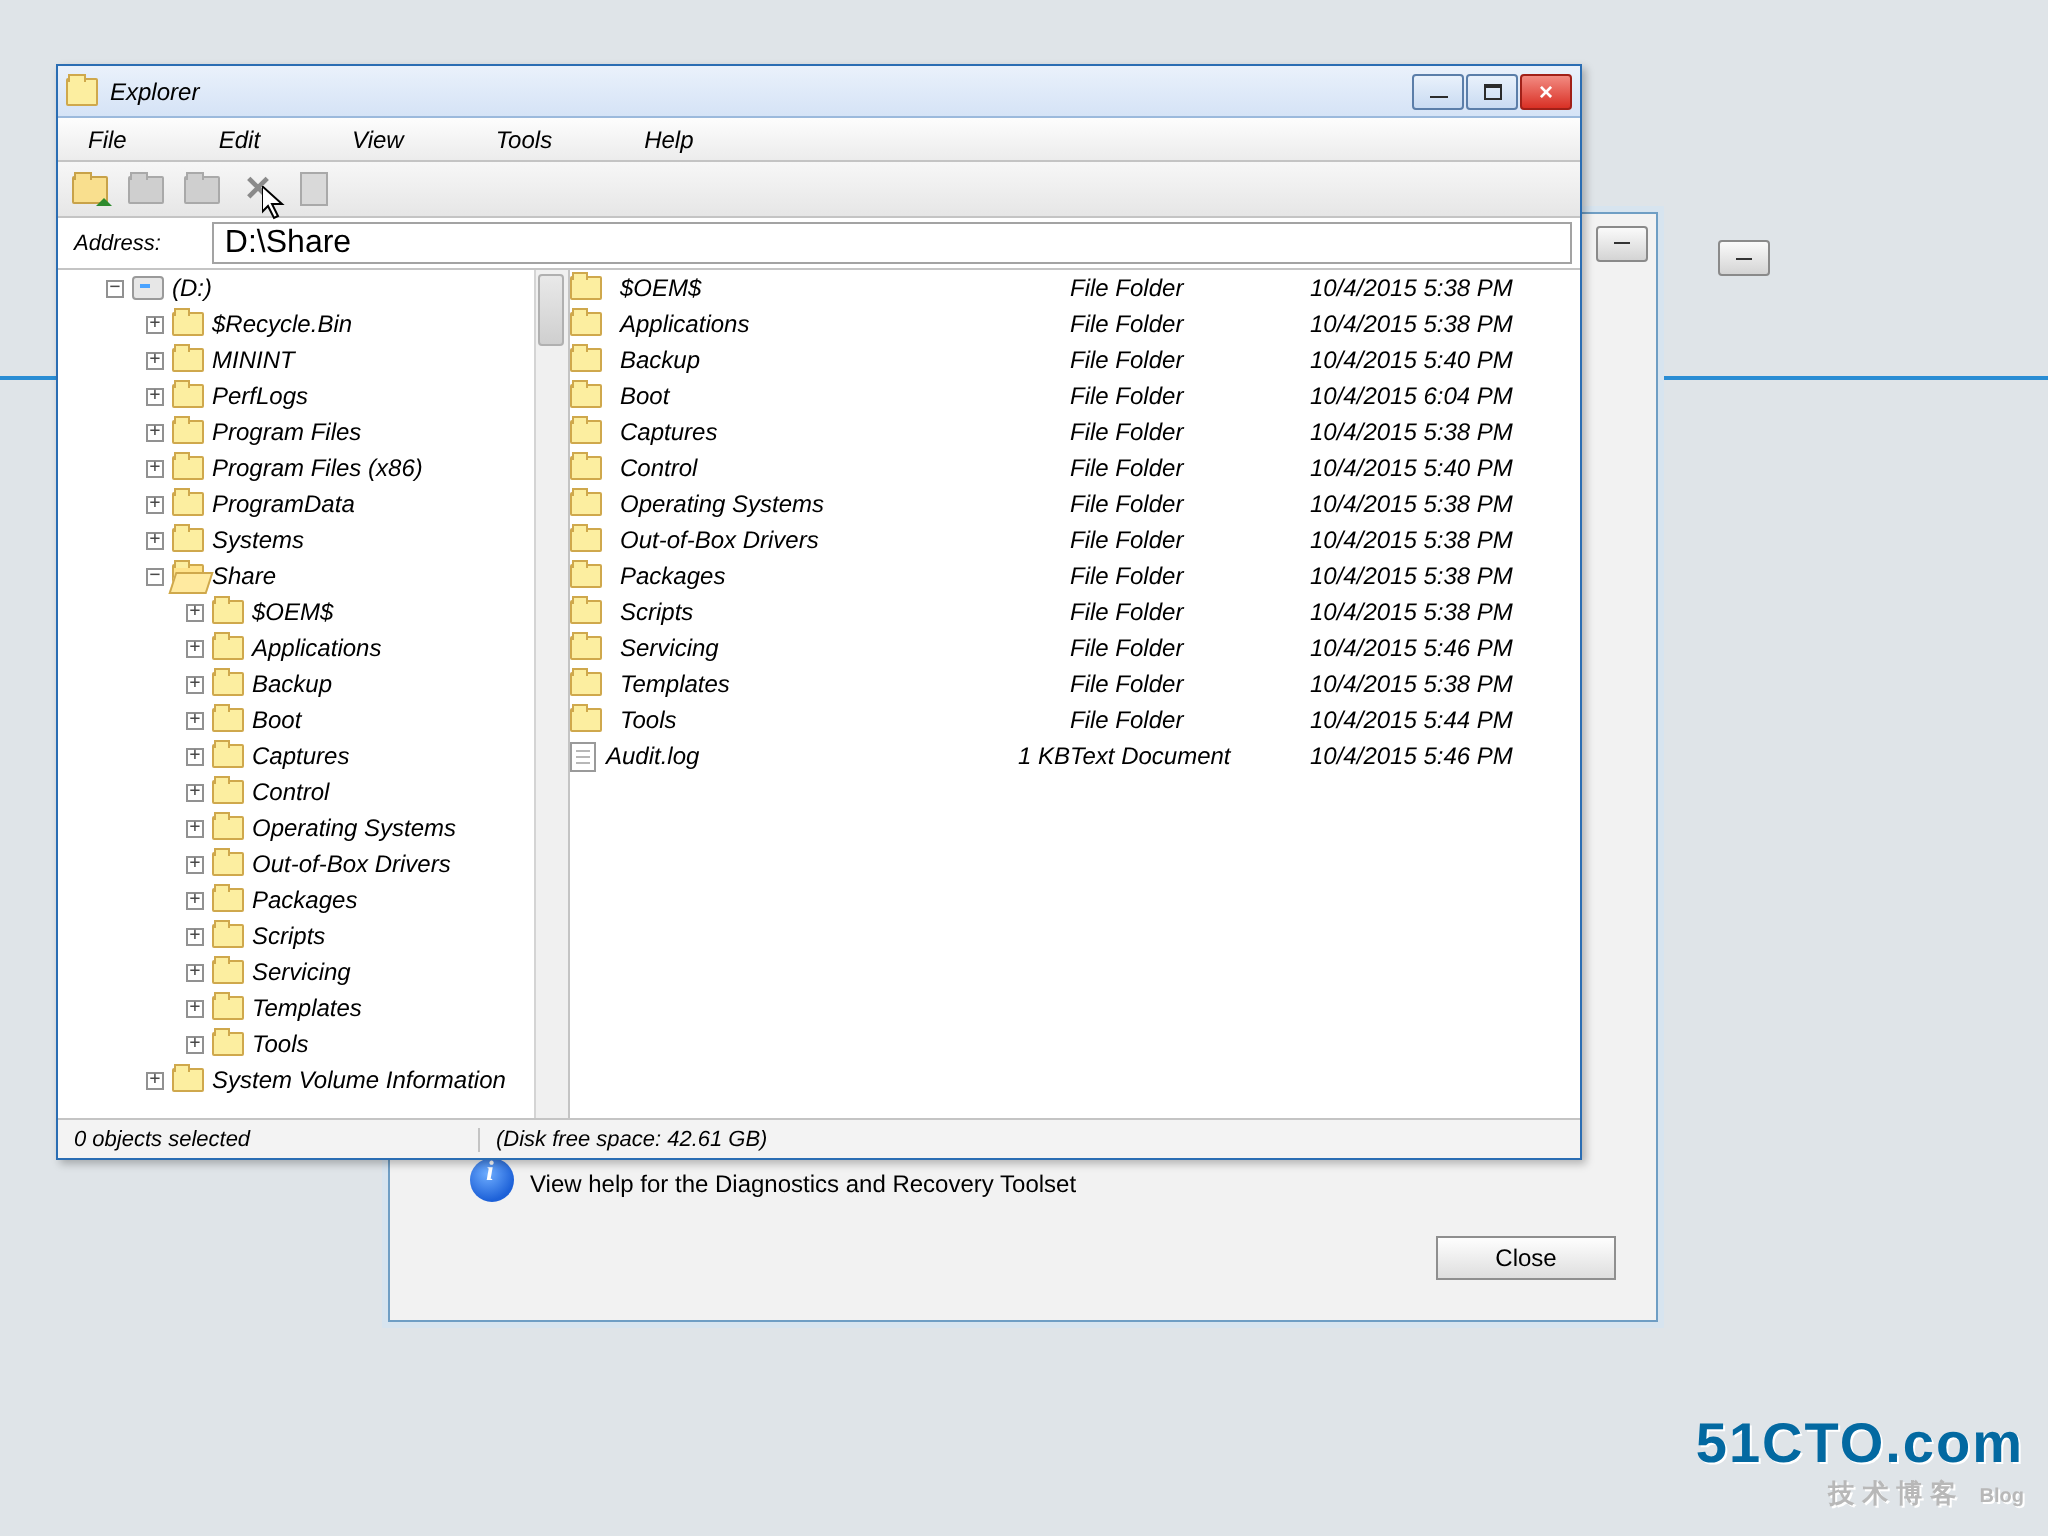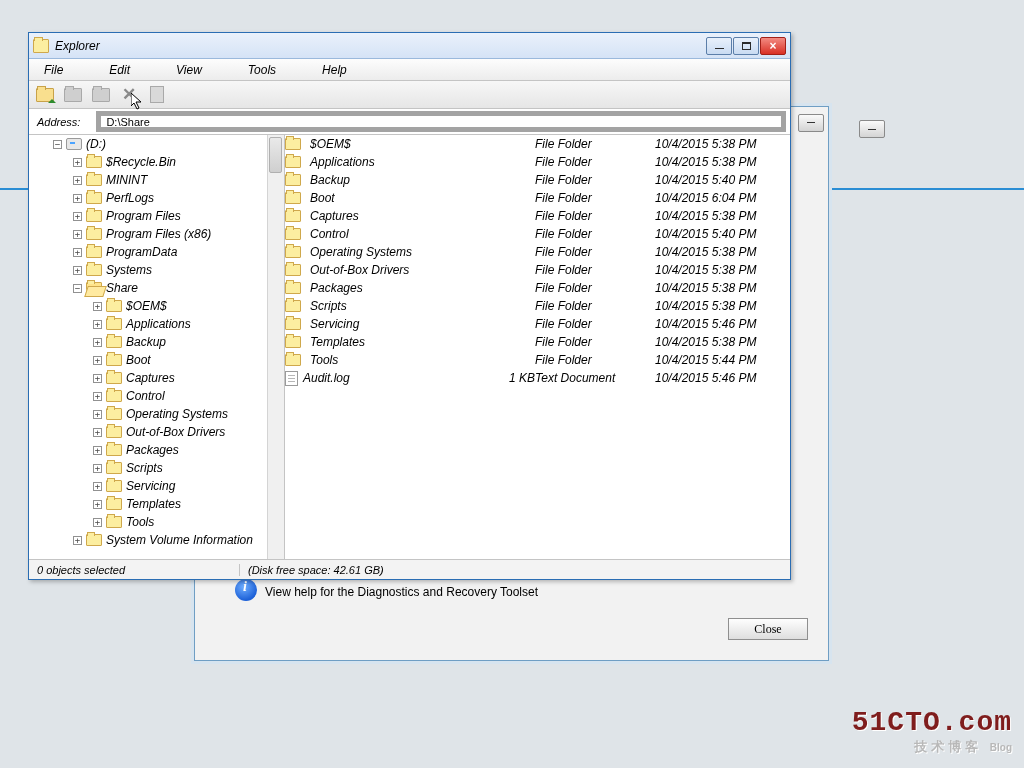--- a/index.html
+++ b/index.html
@@ -13,23 +13,23 @@
   .bg-dialog .ctrl-strip { position:absolute; right:4px; top:2px; }
   .winctrl { display:inline-flex; width:26px; height:18px; border:1px solid #8a8a8a;
              border-radius:2px; margin-left:1px; justify-content:center; align-items:center;
              background:linear-gradient(#fafafa,#d4d4d4); }
   .winctrl span { width:8px; height:1px; background:#333; }
   .bg-info { position:absolute; left:70px; top:478px; width:520px; font-size:12px; }
   .bg-info .ico { position:absolute; left:-30px; top:-6px; width:22px; height:22px; border-radius:50%;
                   background:radial-gradient(circle at 40% 35%, #6faeff 0%, #1d61d8 70%); }
   .bg-info .ico::after{content:"i"; color:#fff; font:italic bold 14px Georgia; position:absolute;
                        left:8px; top:0;}
-  .bg-close-btn { position:absolute; right:20px; bottom:20px; width:80px; height:22px;
+  .bg-close-btn { position:absolute; right:20px; bottom:20px; width:90px; height:22px;
                   border:1px solid #8f8f8f; background:linear-gradient(#fefefe,#dedede);
-                  font-size:12px; text-align:center; line-height:20px;font-family:Liberation Serif, serif; }
+                  font-size:12px; text-align:center; line-height:20px; }
 
   
   .float-close { position:absolute; left:858px; top:120px; }
   
   
   .explorer { position:absolute; left:28px; top:32px; width:763px; height:548px;
               border:1px solid #2a6db3; background:#fff; box-shadow: 2px 2px 4px rgba(0,0,0,.25);}
   .titlebar { height:26px; background:linear-gradient(#eaf1fb,#d5e3f6);
               border-bottom:1px solid #9bb9dc; display:flex; align-items:center; padding:12px 4px; }
   .titlebar .app-ico { width:16px; height:14px; background:#fceea0; border:1px solid #cfa84c;
@@ -59,22 +59,22 @@
   .icon-folder-up{width:18px;height:14px;background:#f9df8e;border:1px solid #c8a249;border-radius:1px;position:relative;}
   .icon-folder-up::before{content:"";position:absolute;left:0;top:-3px;width:7px;height:3px;background:#f9df8e;border:1px solid #c8a249;border-bottom:none;}
   .icon-folder-up::after{content:"";position:absolute;right:-3px;bottom:-2px;width:0;height:0;border:4px solid transparent;border-bottom-color:#2e8b2e;}
   .icon-grey{width:18px;height:14px;background:#cfcfcf;border:1px solid #a9a9a9;border-radius:1px;position:relative;}
   .icon-grey::before{content:"";position:absolute;left:0;top:-3px;width:7px;height:3px;background:#cfcfcf;border:1px solid #a9a9a9;border-bottom:none;}
   .icon-x{font:bold 17px Arial;color:#8a8a8a;}
   .icon-sheet{width:14px;height:17px;background:#d9d9d9;border:1px solid #a9a9a9;}
 
   .addrrow { height:26px; display:flex; align-items:center; border-bottom:1px solid #c4c4c4;}
   .addrrow .lbl{font-size:11px; font-style:italic; padding:0 8px;}
-  .addrrow .field{flex:1; height:21px; margin:0 4px 0 8px; border:5px solid #a3a3a3;
-                  background:#fff; font-size:11px; padding:2px 5px;}
+  .addrrow .field{flex:1; height:21px; margin:0 4px 0 18px; border:1px solid #a3a3a3;
+                  background:#fff; font-size:16px; padding:2px 5px;}
 
   
   .panes{ display:flex; height:calc(100% - 26px - 22px - 28px - 26px - 20px); }
   .tree { width:256px; border-right:1px solid #c4c4c4; overflow:hidden; position:relative;
           font-size:12px; font-style:italic; }
   .tree .strip{position:absolute; right:0; top:0; width:17px; height:100%;
                background:#f0f0f0; border-left:1px solid #d4d4d4;}
   .tree .thumb{position:absolute; right:2px; top:2px; width:13px; height:36px;
                background:linear-gradient(#e9e9e9,#cfcfcf); border:1px solid #b0b0b0; border-radius:2px;}
   .tree ul{list-style:none; padding-left:0;}
@@ -99,21 +99,21 @@
   .doc-ico{width:13px;height:15px;border:1px solid #9a9a9a;background:#fff;position:relative;}
   .doc-ico::before{content:"";position:absolute;left:2px;top:3px;right:2px;height:1px;background:#b7b7b7;box-shadow:0 3px 0 #b7b7b7,0 6px 0 #b7b7b7;}
 
   .status{position:absolute;left:0;right:0;bottom:0;height:20px;border-top:1px solid #c4c4c4;
           background:#f3f3f3;display:flex;align-items:center;font-size:11px;font-style:italic;}
   .status .s1{padding:0 8px;flex:0 0 210px;}
   .status .s2{border-left:1px solid #c4c4c4;padding:0 8px;}
 
   
   .wm{position:absolute;right:12px;bottom:12px;text-align:right;font-family:Arial;}
-  .wm .top{font-size:28px;font-weight:900;color:#7f1d1d;letter-spacing:1px;text-shadow:1px 1px 0 #fff;font-family:Liberation Mono, monospace;}
+  .wm .top{font-size:28px;font-weight:900;color:#0369a1;letter-spacing:1px;text-shadow:1px 1px 0 #fff;}
   .wm .bot{font-size:13px;color:#b8b8b8;font-weight:bold;letter-spacing:4px;text-shadow:1px 1px 0 #fff;}
   .wm .bot small{letter-spacing:0;font-size:10px;}
 </style>
 </head>
 <body>
 
 <div class="bg-rule"></div>
 
 <div class="bg-dialog">
   <div class="ctrl-strip">

